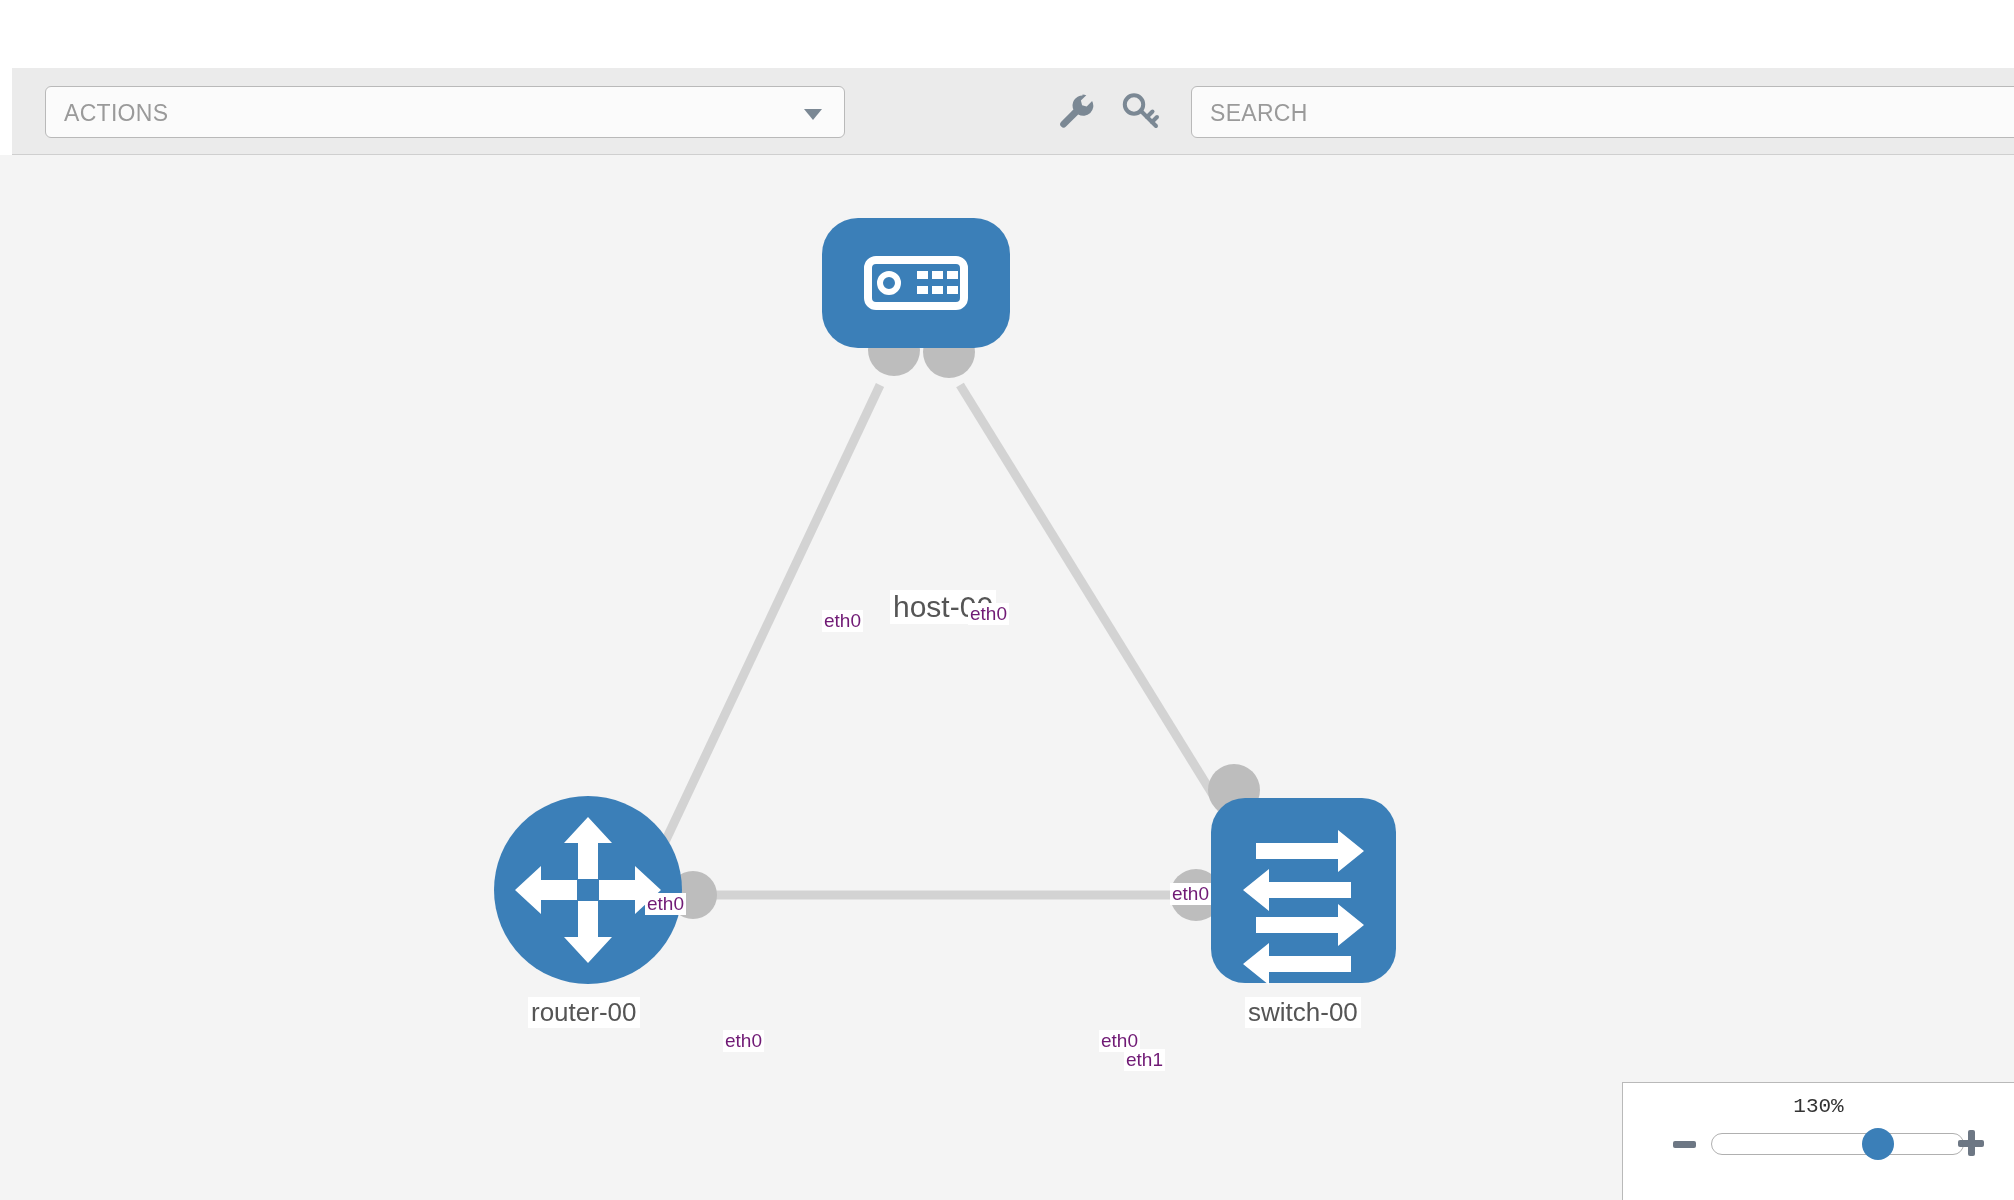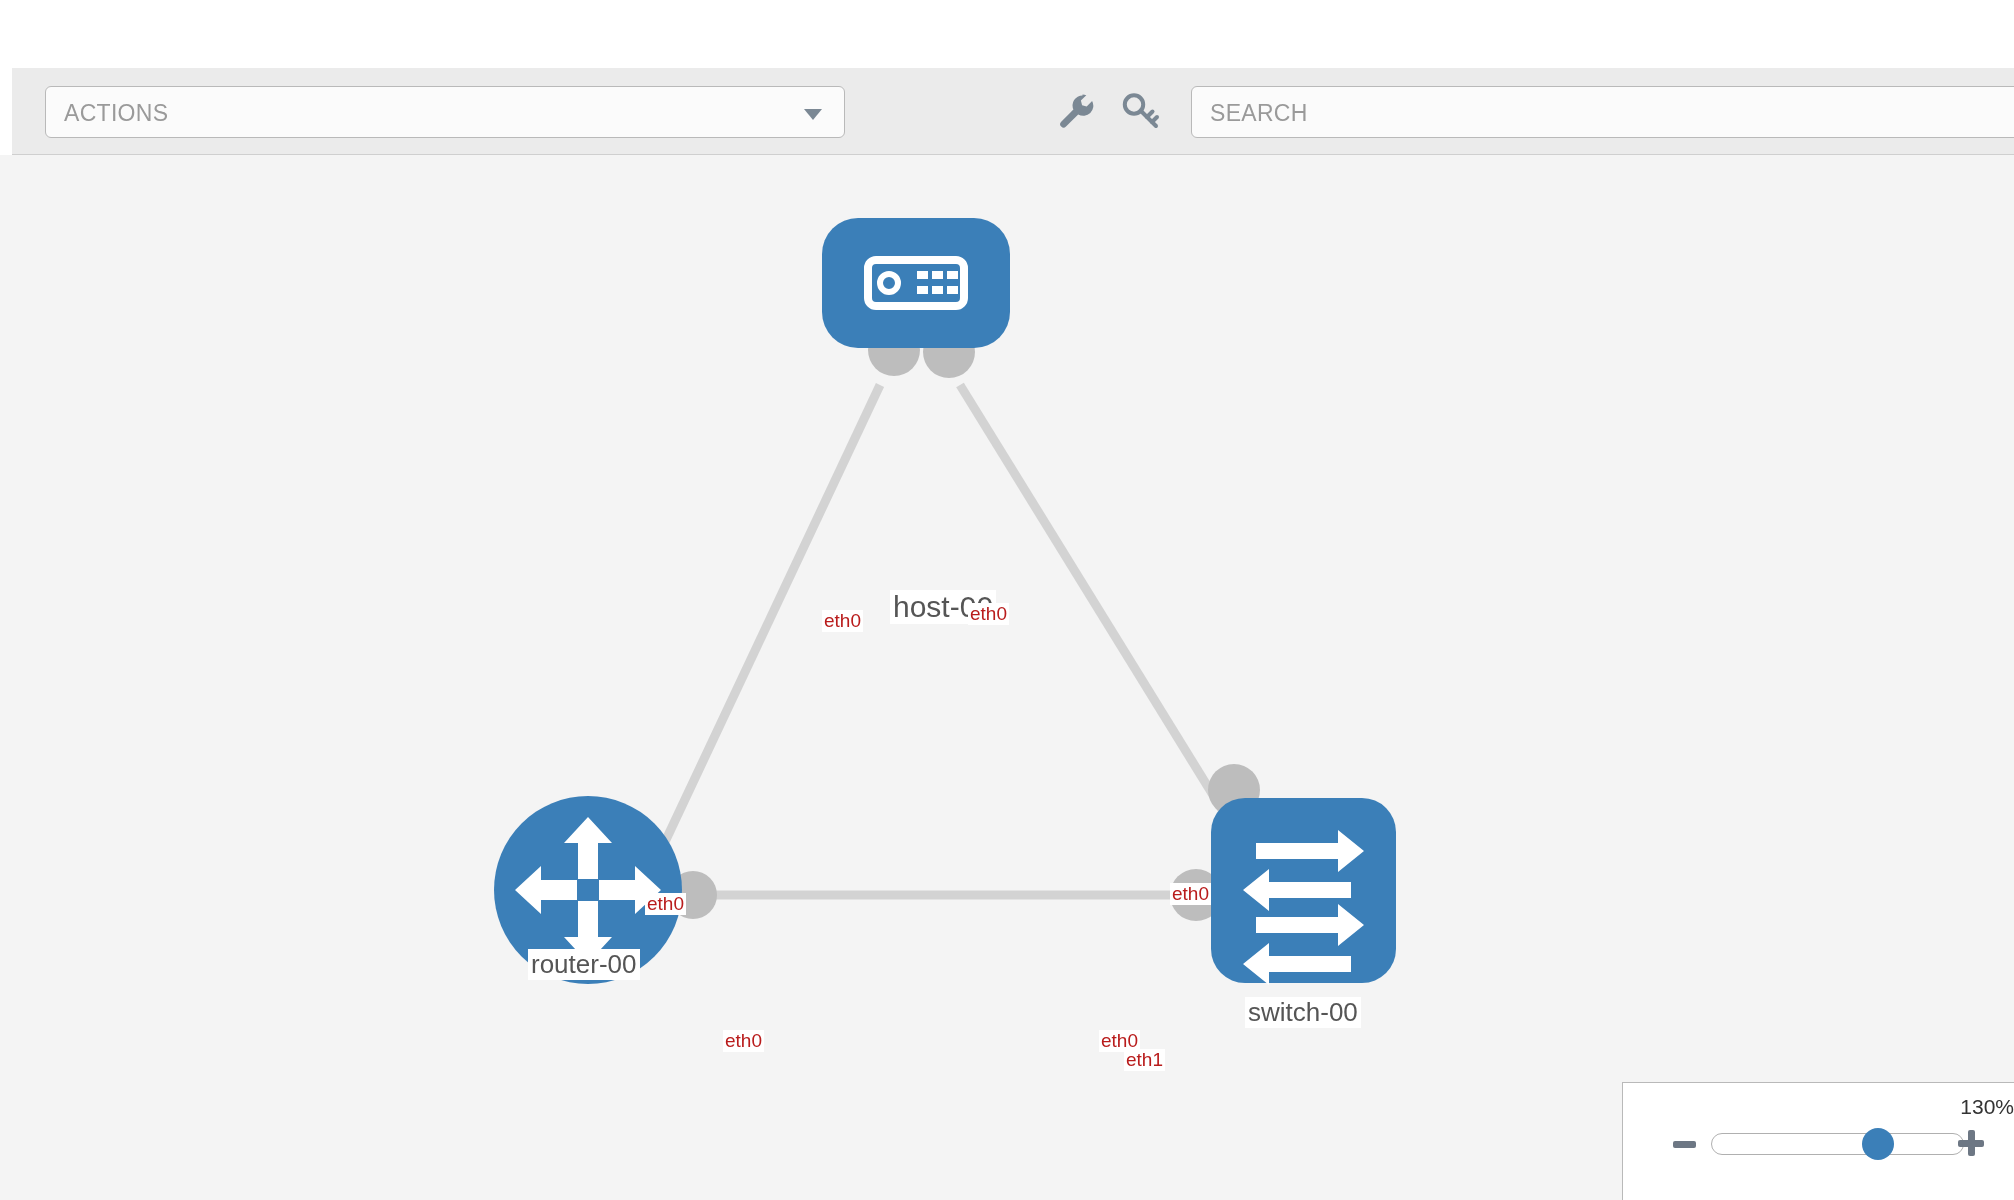--- a/index.html
+++ b/index.html
@@ -142,43 +142,44 @@
     position: absolute;
     font-size: 26px;
     color: #555555;
     background: #ffffff;
     padding: 0 3px;
     white-space: nowrap;
   }
   .iface-label {
     position: absolute;
     font-size: 19px;
-    color: #b91c1c;
+    color: #701a75;
     background: #ffffff;
     padding: 0 2px;
     white-space: nowrap;
   }
 
   
   .zoom-panel {
     position: absolute;
     left: 1622px; top: 1082px;
     width: 392px; height: 118px;
     background: #ffffff;
     border: 1px solid #b9b9b9;
     border-right: none;
     border-bottom: none;
     box-sizing: border-box;
   }
   .zoom-level {
     position: absolute;
     left: 0; right: 0; top: 12px;
-    text-align: right;
+    text-align: center;
     font-size: 21px;
     color: #333333;
+    font-family: Liberation Mono, monospace;
   }
   .zoom-minus {
     position: absolute;
     left: 50px; top: 58px;
     width: 23px; height: 7px;
     background: #6d7784;
     border-radius: 2px;
     cursor: pointer;
   }
   .zoom-plus {
@@ -295,21 +296,21 @@
         <g fill="#ffffff">
           <path d="M1256 688 h82 v-13 l26 21 l-26 21 v-13 h-82 z"></path>
           <path d="M1351 727 h-82 v-13 l-26 21 l26 21 v-13 h82 z"></path>
           <path d="M1256 762 h82 v-13 l26 21 l-26 21 v-13 h-82 z"></path>
           <path d="M1351 801 h-82 v-13 l-26 21 l26 21 v-13 h82 z"></path>
         </g>
       </g>
     </svg>
 
     <div class="node-label" style="left:890px; top:435px; font-size:30px;">host-00</div>
-    <div class="node-label" style="left:528px; top:794px;text-align:right;">router-00</div>
+    <div class="node-label" style="left:528px; top:842px;text-align:right;">router-00</div>
     <div class="node-label" style="left:1245px; top:842px;">switch-00</div>
 
     <div class="iface-label" style="left:822px; top:455px;">eth0</div>
     <div class="iface-label" style="left:968px; top:448px;">eth0</div>
     <div class="iface-label" style="left:645px; top:738px;">eth0</div>
     <div class="iface-label" style="left:1170px; top:728px;">eth0</div>
     <div class="iface-label" style="left:723px; top:875px;">eth0</div>
     <div class="iface-label" style="left:1099px; top:875px;">eth0</div>
     <div class="iface-label" style="left:1124px; top:894px;">eth1</div>
 

